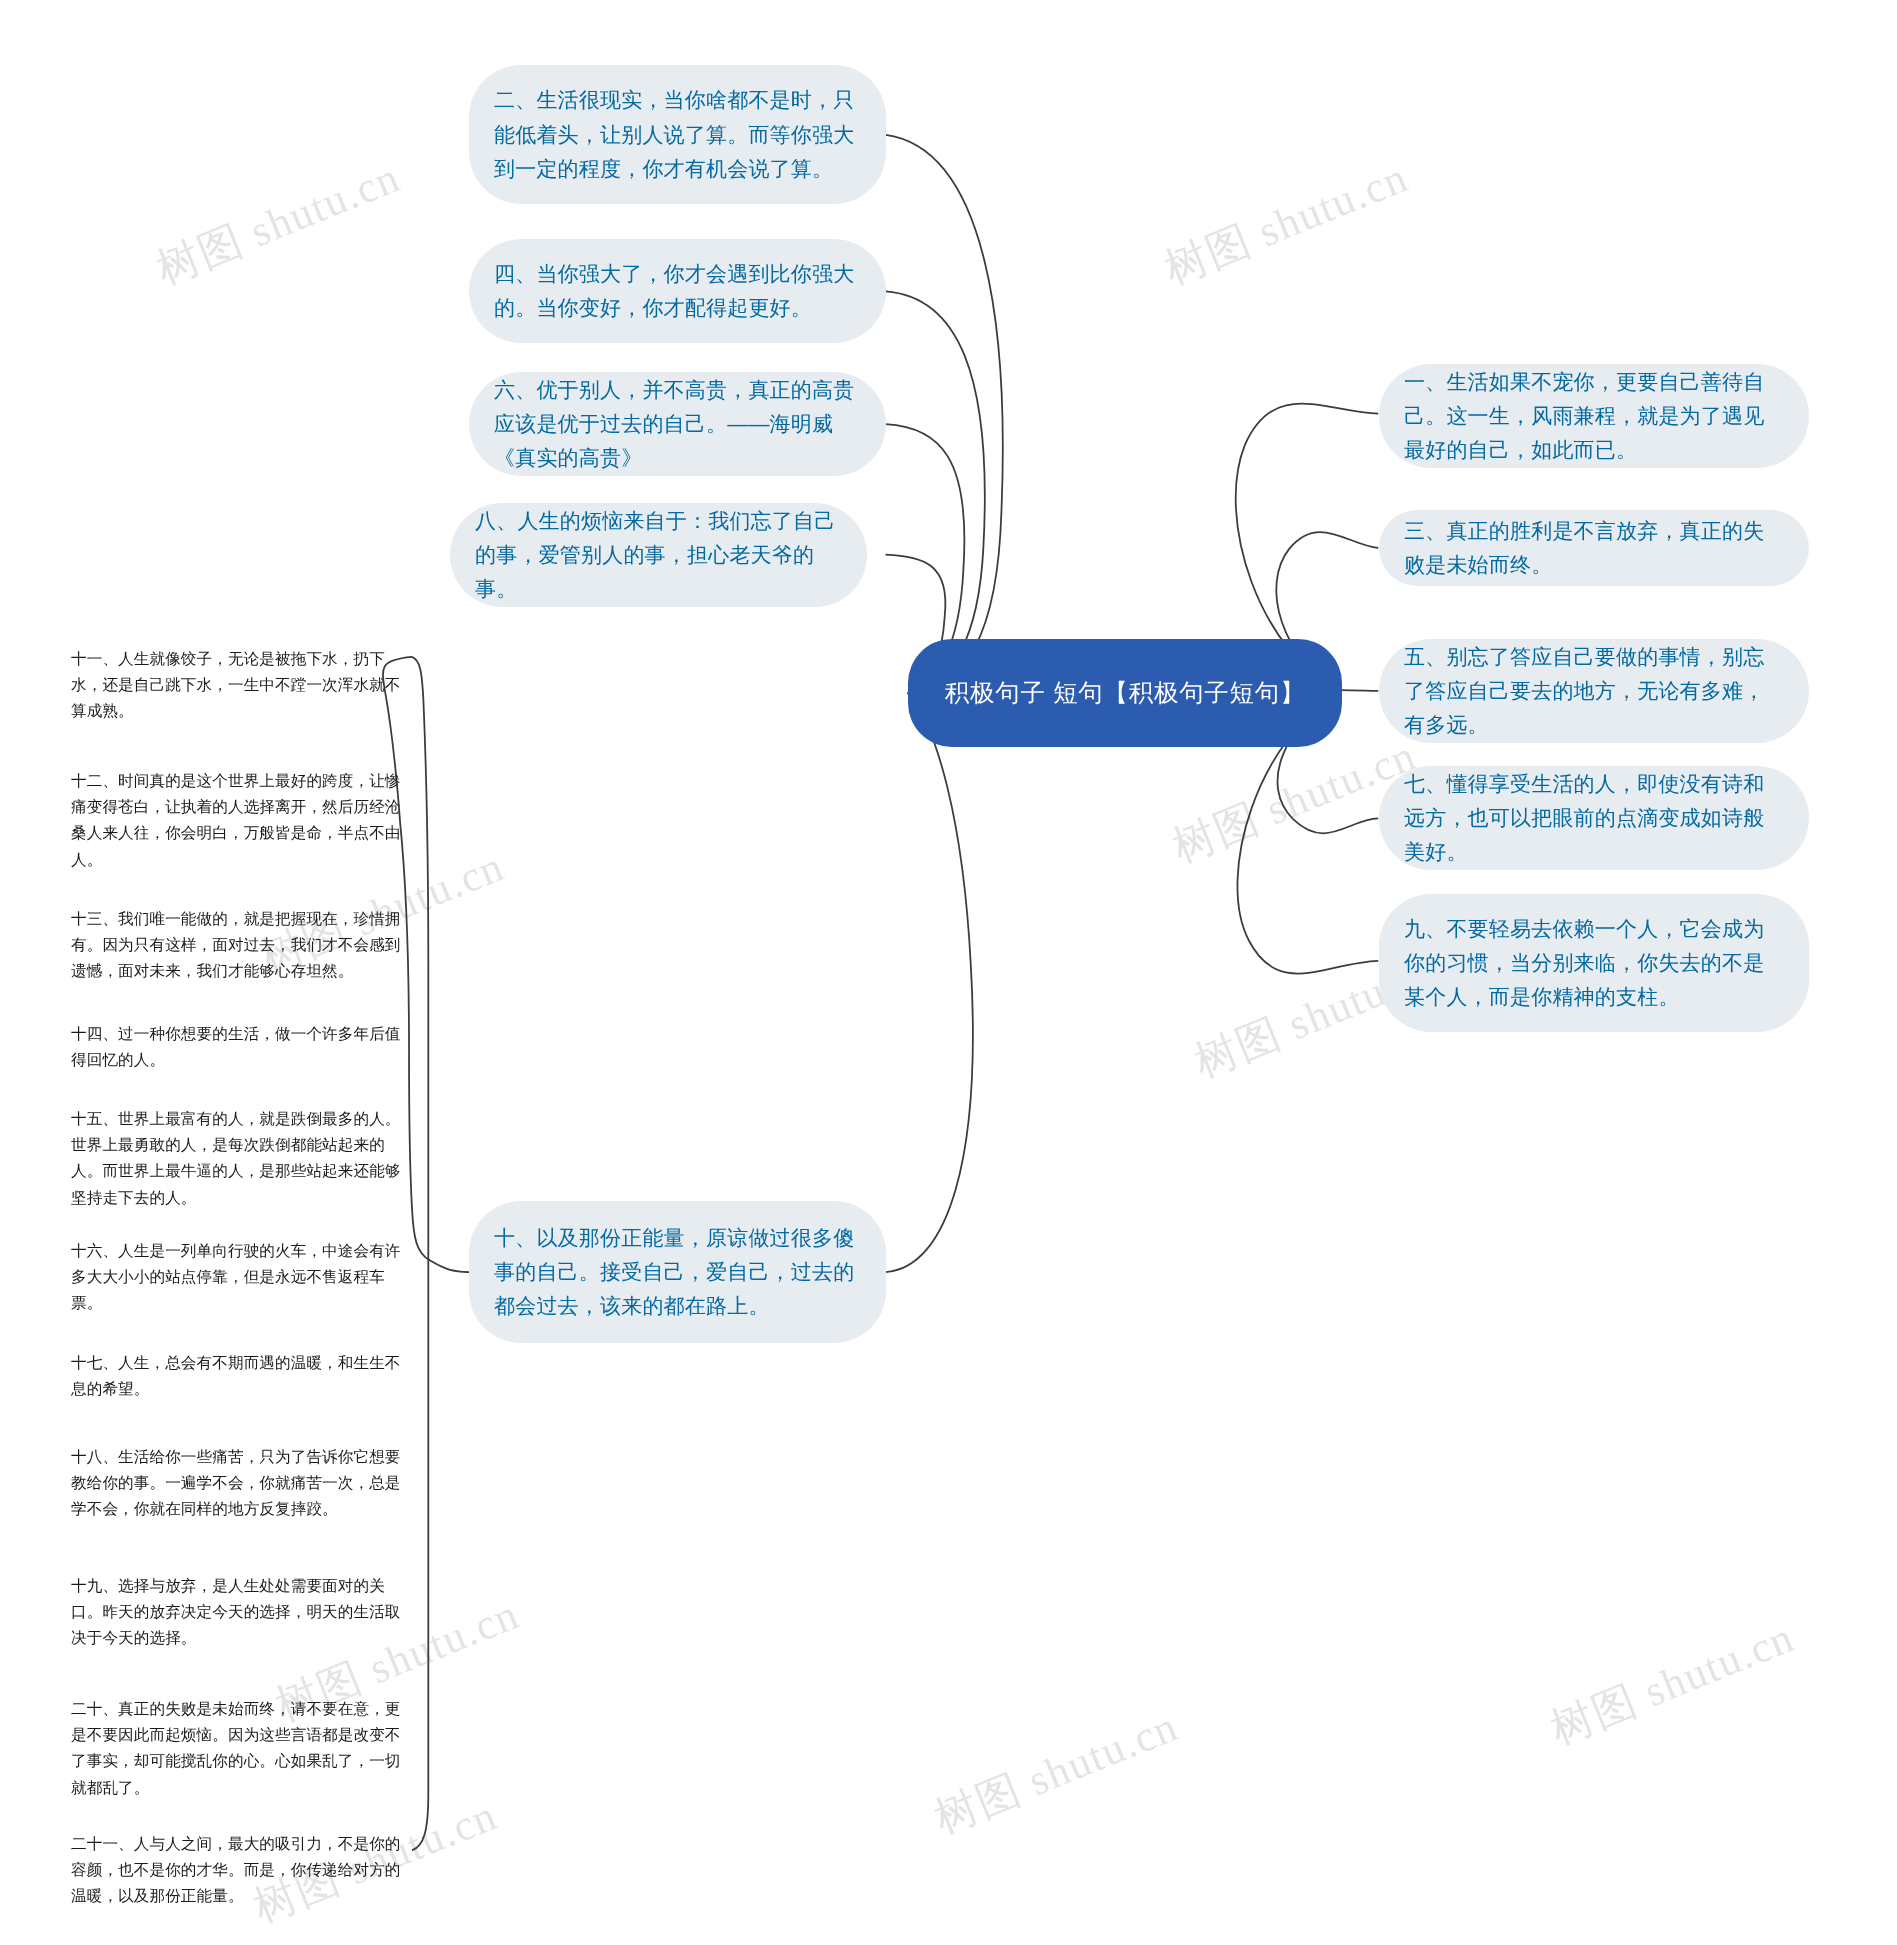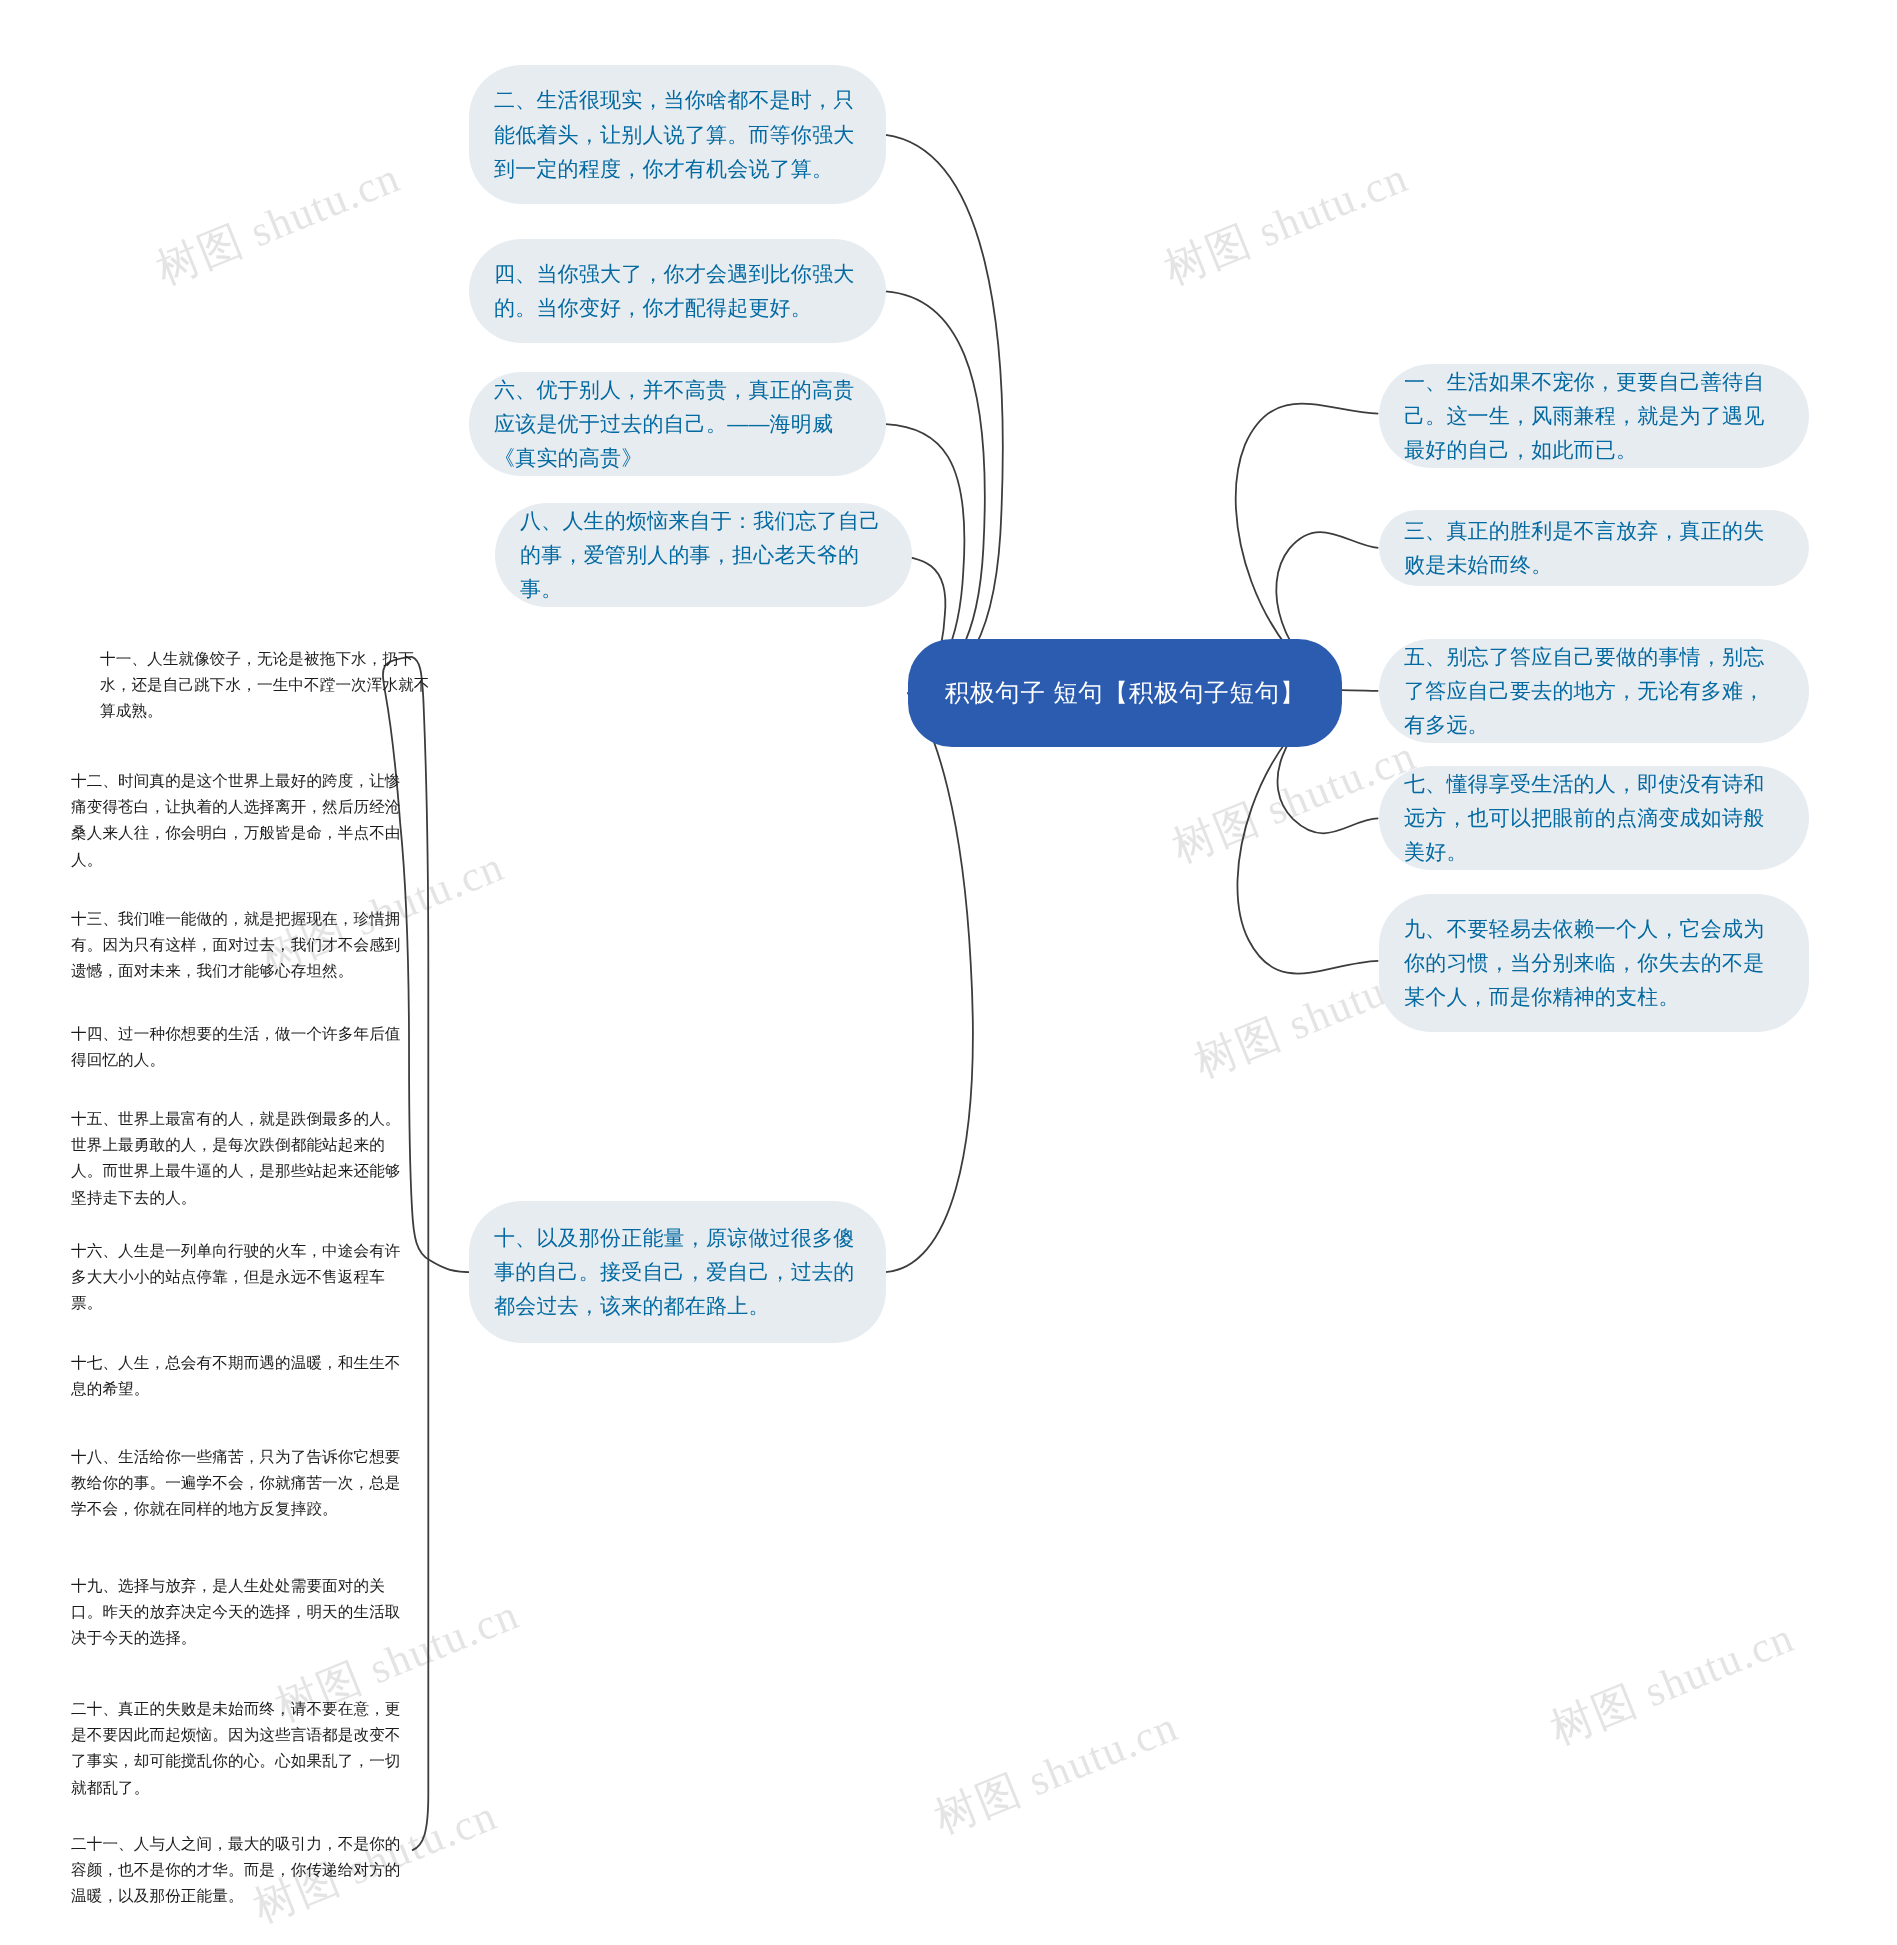--- a/index.html
+++ b/index.html
@@ -120,21 +120,21 @@
   </div>
 
   <div class="node" style="left:469px;top:239px;width:417px;height:104px;">
     <span class="txt">四、当你强大了，你才会遇到比你强大的。当你变好，你才配得起更好。</span>
   </div>
 
   <div class="node" style="left:469px;top:372px;width:417px;height:104px;">
     <span class="txt">六、优于别人，并不高贵，真正的高贵应该是优于过去的自己。——海明威《真实的高贵》</span>
   </div>
 
-  <div class="node" style="left:495px;top:503px;width:417px;height:104px;">
+  <div class="node" style="left:450px;top:503px;width:417px;height:104px;">
     <span class="txt">八、人生的烦恼来自于：我们忘了自己的事，爱管别人的事，担心老天爷的事。</span>
   </div>
 
   <div class="node" style="left:469px;top:1201px;width:417px;height:142px;">
     <span class="txt">十、以及那份正能量，原谅做过很多傻事的自己。接受自己，爱自己，过去的都会过去，该来的都在路上。</span>
   </div>
 
   <div class="node" style="left:1379px;top:364px;width:430px;height:104px;justify-content:center;">
     <span class="txt">一、生活如果不宠你，更要自己善待自己。这一生，风雨兼程，就是为了遇见最好的自己，如此而已。</span>
   </div>
@@ -148,21 +148,21 @@
   </div>
 
   <div class="node" style="left:1379px;top:766px;width:430px;height:104px;">
     <span class="txt">七、懂得享受生活的人，即使没有诗和远方，也可以把眼前的点滴变成如诗般美好。</span>
   </div>
 
   <div class="node" style="left:1379px;top:894px;width:430px;height:138px;">
     <span class="txt">九、不要轻易去依赖一个人，它会成为你的习惯，当分别来临，你失去的不是某个人，而是你精神的支柱。</span>
   </div>
 
-  <div class="leaf" style="left:71px;top:646px;width:337px;margin-left:29px;">
+  <div class="leaf" style="left:71px;top:646px;width:337px;">
     <span>十一、人生就像饺子，无论是被拖下水，扔下水，还是自己跳下水，一生中不蹚一次浑水就不算成熟。</span>
   </div>
 
   <div class="leaf" style="left:71px;top:768px;width:337px;">
     <span>十二、时间真的是这个世界上最好的跨度，让惨痛变得苍白，让执着的人选择离开，然后历经沧桑人来人往，你会明白，万般皆是命，半点不由人。</span>
   </div>
 
   <div class="leaf" style="left:71px;top:906px;width:337px;">
     <span>十三、我们唯一能做的，就是把握现在，珍惜拥有。因为只有这样，面对过去，我们才不会感到遗憾，面对未来，我们才能够心存坦然。</span>
   </div>

